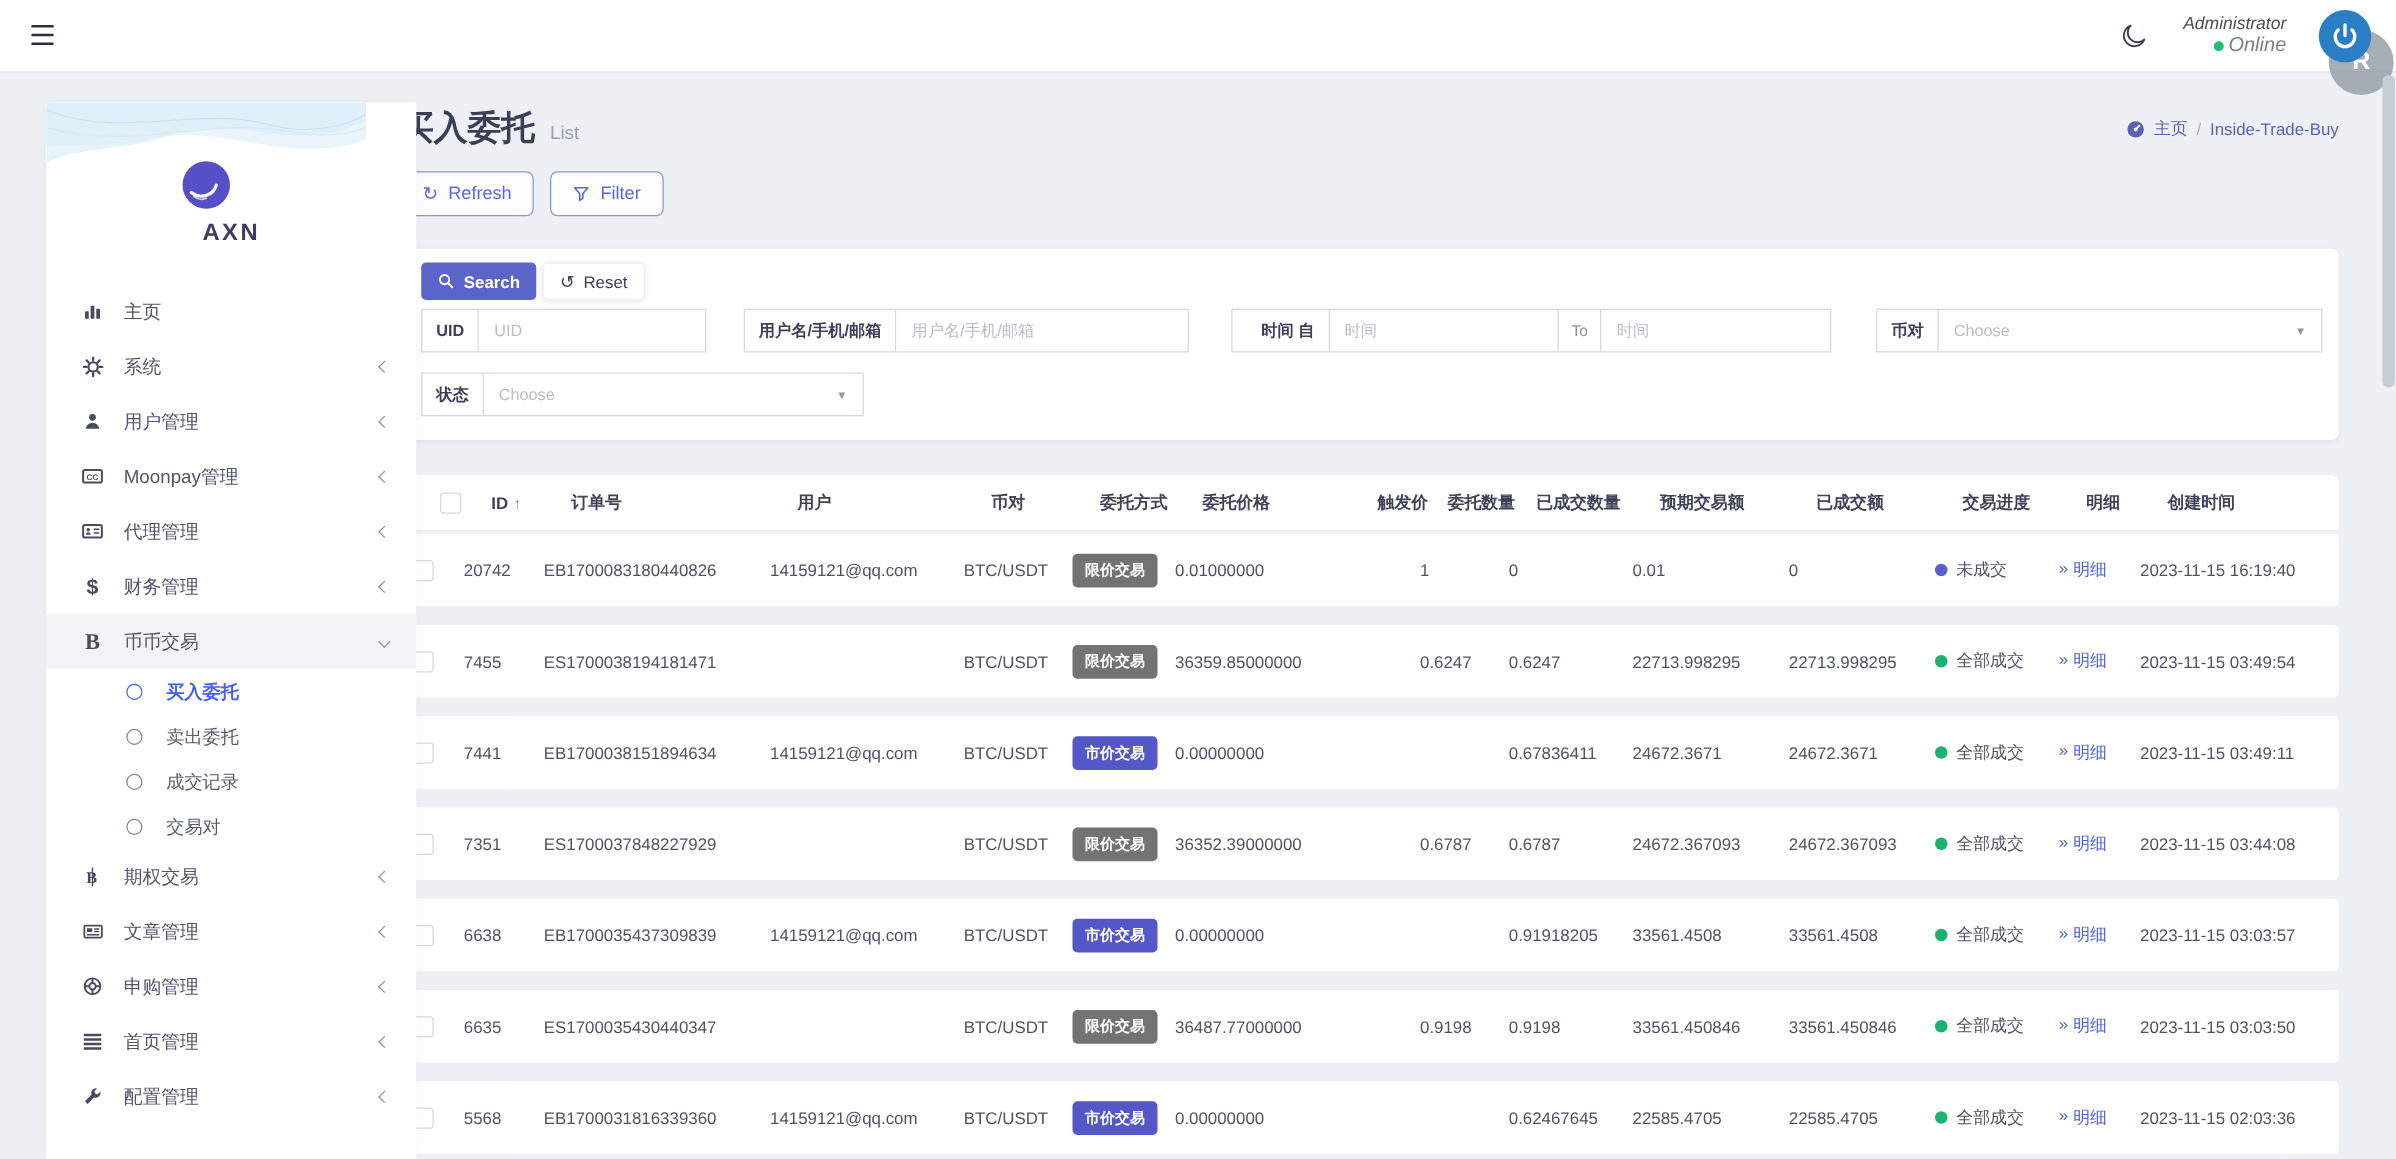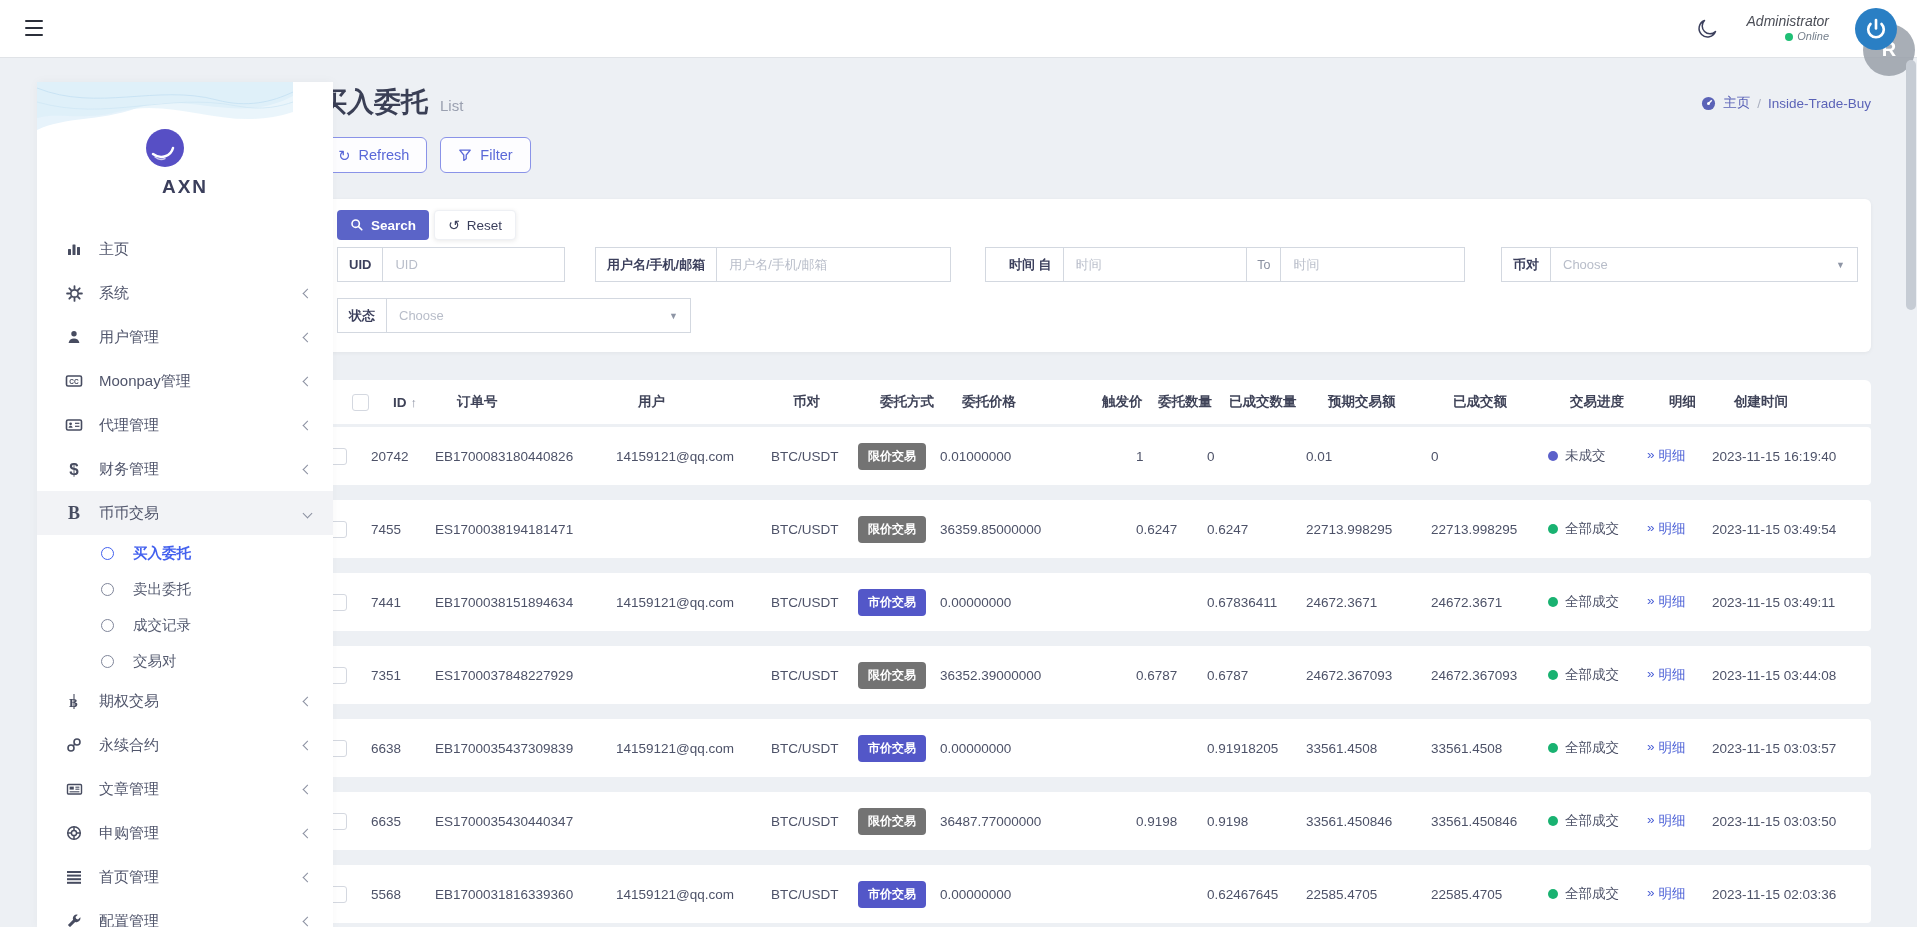--- a/index.html
+++ b/index.html
@@ -11,21 +11,21 @@
   
   .topbar { position:absolute; left:0; top:0; width:1917px; height:57px; background:#fff;
             box-shadow:0 1px 0 rgba(0,0,0,.05); z-index:20; }
   .hamburger { position:absolute; left:25px; top:20px; width:18px; height:16px; cursor:pointer;
                display:flex; flex-direction:column; justify-content:space-between; }
   .hamburger span { display:block; height:2.4px; background:#2b2f3a; border-radius:1px; }
   .topbar-right { position:absolute; right:16px; top:0; height:57px; display:flex; align-items:center; gap:26px; }
   .moon-btn { background:none; border:none; cursor:pointer; width:26px; height:26px; display:flex; align-items:center; }
   .admin-block { text-align:right; line-height:1.25;font-style:italic; }
   .admin-name { font-size:14px; color:#4b4e57; }
-  .admin-status { font-size:11px; color:#76808d; display:flex; align-items:center; justify-content:flex-end; gap:4px; }
+  .admin-status { font-size:16px; color:#76808d; display:flex; align-items:center; justify-content:flex-end; gap:4px; }
   .dot-green { width:8px; height:8px; border-radius:50%; background:#1fbf75; display:inline-block; }
   .avatar-wrap { position:relative; width:46px; height:46px; }
   .avatar-gray { position:absolute; left:8px; top:18px; width:52px; height:52px; border-radius:50%;
                  background:#9aa1aa; color:#fff; font-weight:bold; font-size:20px;
                  display:flex; align-items:center; justify-content:center; opacity:.85; }
   .avatar-blue { position:absolute; left:0; top:2px; width:42px; height:42px; border-radius:50%;
                  background:#2a7fc4; display:flex; align-items:center; justify-content:center; z-index:2; }
   
   .sidebar { position:absolute; left:37px; top:82px; width:296px; height:845px; background:#fff;
              box-shadow:0 0 10px rgba(0,0,0,.04); overflow:hidden; z-index:10; }
@@ -257,31 +257,20 @@
           <svg width="14" height="17" viewBox="0 0 14 17">
             <text x="2" y="13.5" font-family="Liberation Serif,serif" font-size="13" font-weight="bold" fill="currentColor">B</text>
             <line x1="7" y1="1" x2="7" y2="16" stroke="currentColor" stroke-width="1.1"></line>
           </svg>
         </span>
         <span class="nav-label">期权交易</span>
         <span class="chev chev-left"></span>
       </div>
       <div class="nav-item">
         <span class="nav-ico">
-          <svg width="16" height="16" viewBox="0 0 16 16" fill="none" stroke="currentColor" stroke-width="1.6">
-            <circle cx="5" cy="11" r="3"></circle>
-            <circle cx="11" cy="5" r="3"></circle>
-            <line x1="6.8" y1="9.2" x2="9.2" y2="6.8"></line>
-          </svg>
-        </span>
-        <span class="nav-label">永续合约</span>
-        <span class="chev chev-left"></span>
-      </div>
-      <div class="nav-item">
-        <span class="nav-ico">
           <svg width="17" height="16" viewBox="0 0 17 16">
             <rect x="1.5" y="3.5" width="14" height="9.5" rx="1" fill="none" stroke="currentColor" stroke-width="1.4"></rect>
             <rect x="3.6" y="5.6" width="4.2" height="3" fill="currentColor"></rect>
             <line x1="9.4" y1="6.2" x2="13.4" y2="6.2" stroke="currentColor" stroke-width="1.1"></line>
             <line x1="9.4" y1="8.2" x2="13.4" y2="8.2" stroke="currentColor" stroke-width="1.1"></line>
             <line x1="3.6" y1="10.8" x2="13.4" y2="10.8" stroke="currentColor" stroke-width="1.1"></line>
           </svg>
         </span>
         <span class="nav-label">文章管理</span>
         <span class="chev chev-left"></span>

